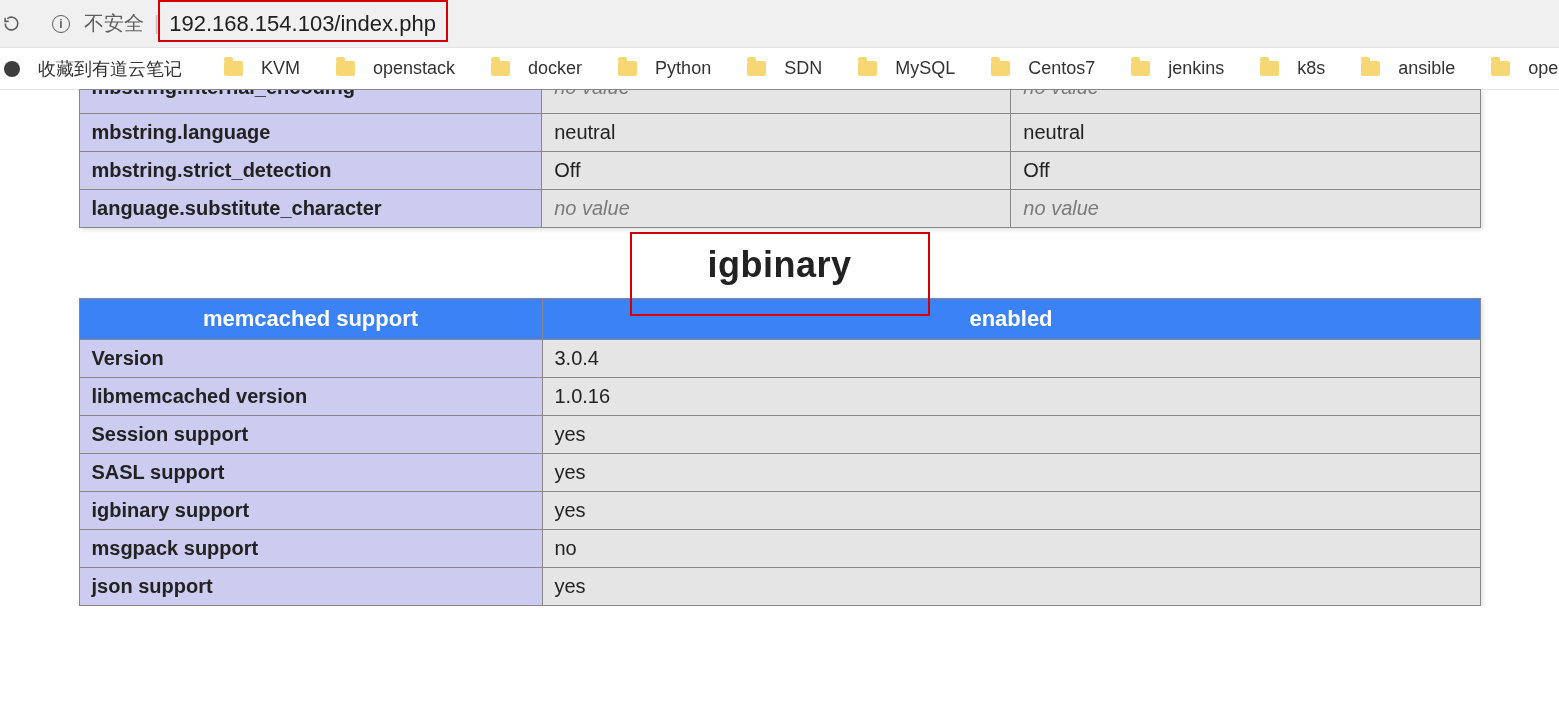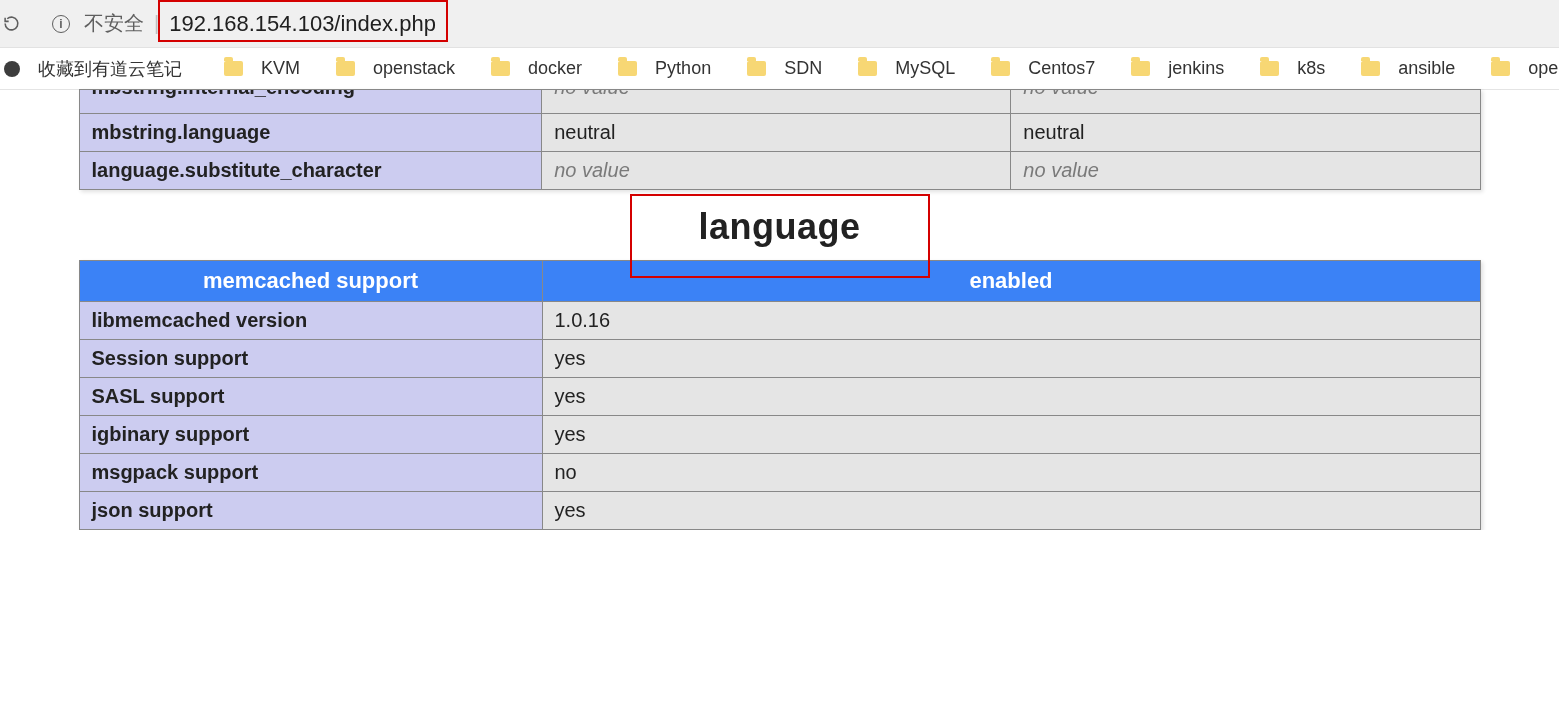--- a/index.html
+++ b/index.html
@@ -111,38 +111,47 @@
         <td class="key cutcell"><span>mbstring.internal_encoding</span></td>
         <td class="val half cutcell"><span class="noval">no value</span></td>
         <td class="val half cutcell"><span class="noval">no value</span></td>
       </tr>
     <tr>
           <td class="key">mbstring.language</td>
           <td class="val half">neutral</td>
           <td class="val half">neutral</td>
         </tr>
         <tr>
+          <td class="key">mbstring.strict_detection</td>
+          <td class="val half">Off</td>
+          <td class="val half">Off</td>
+        </tr>
+        <tr>
           <td class="key">language.substitute_character</td>
           <td class="val half"><span class="noval">no value</span></td>
           <td class="val half"><span class="noval">no value</span></td>
         </tr>
       </tbody>
   </table>
 
   <div class="section-h">
-    <h2>language</h2>
+    <h2>igbinary</h2>
     <div class="hl hl-sec"></div>
   </div>
 
   <table class="php">
     <tbody id="mc-body">
       <tr>
         <th class="hdr" style="width:463px;">memcached support</th>
         <th class="hdr">enabled</th>
       </tr>
+    <tr>
+          <td class="key">Version</td>
+          <td class="val">3.0.4</td>
+        </tr>
         <tr>
           <td class="key">libmemcached version</td>
           <td class="val">1.0.16</td>
         </tr>
         <tr>
           <td class="key">Session support</td>
           <td class="val">yes</td>
         </tr>
         <tr>
           <td class="key">SASL support</td>

